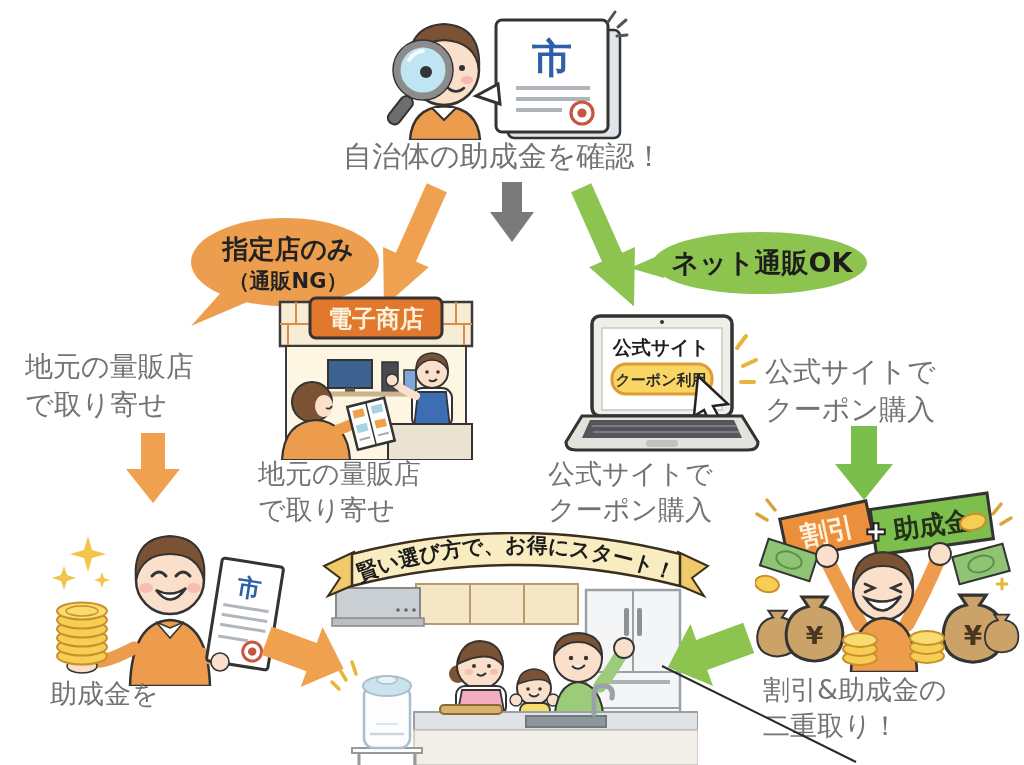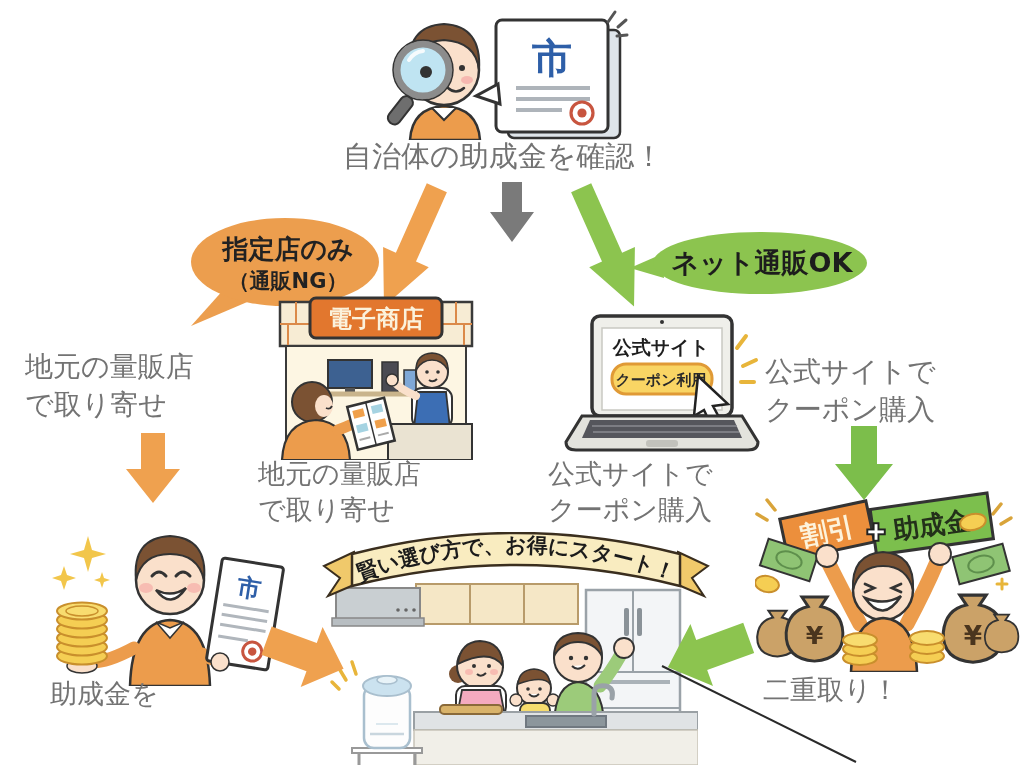--- a/index.html
+++ b/index.html
@@ -297,20 +297,21 @@
       <ellipse cx="172" cy="159" rx="17" ry="7" fill="#F5CE53" stroke="#C98F2C" stroke-width="2"></ellipse>
       <ellipse cx="172" cy="150" rx="17" ry="7" fill="#F8DC6F" stroke="#C98F2C" stroke-width="2"></ellipse>
     </g>
     <g stroke="#E8B53A" stroke-width="3" stroke-linecap="round">
       <line x1="242" y1="96" x2="252" y2="96"></line>
         <line x1="247" y1="91" x2="247" y2="101"></line>
     </g>
   </svg>
 
   <div class="cap" style="left:763px;top:672px;width:215px;font-size:27px">
+    <span>割引&amp;助成金の</span>
     <span>二重取り！</span>
   </div>
 
   <svg class="abs" style="left:328px;top:582px" width="370" height="183" viewBox="0 0 370 183">
     <rect x="88" y="2" width="162" height="40" fill="#F5E7C6" stroke="#B89B6A" stroke-width="2"></rect>
     <line x1="142" y1="2" x2="142" y2="42" stroke="#B89B6A" stroke-width="2"></line>
     <line x1="196" y1="2" x2="196" y2="42" stroke="#B89B6A" stroke-width="2"></line>
     <g>
       <rect x="8" y="6" width="84" height="32" fill="#C9CFD2" stroke="#888" stroke-width="2"></rect>
       <rect x="4" y="36" width="92" height="8" fill="#B8BEC2" stroke="#888" stroke-width="1.5"></rect>

